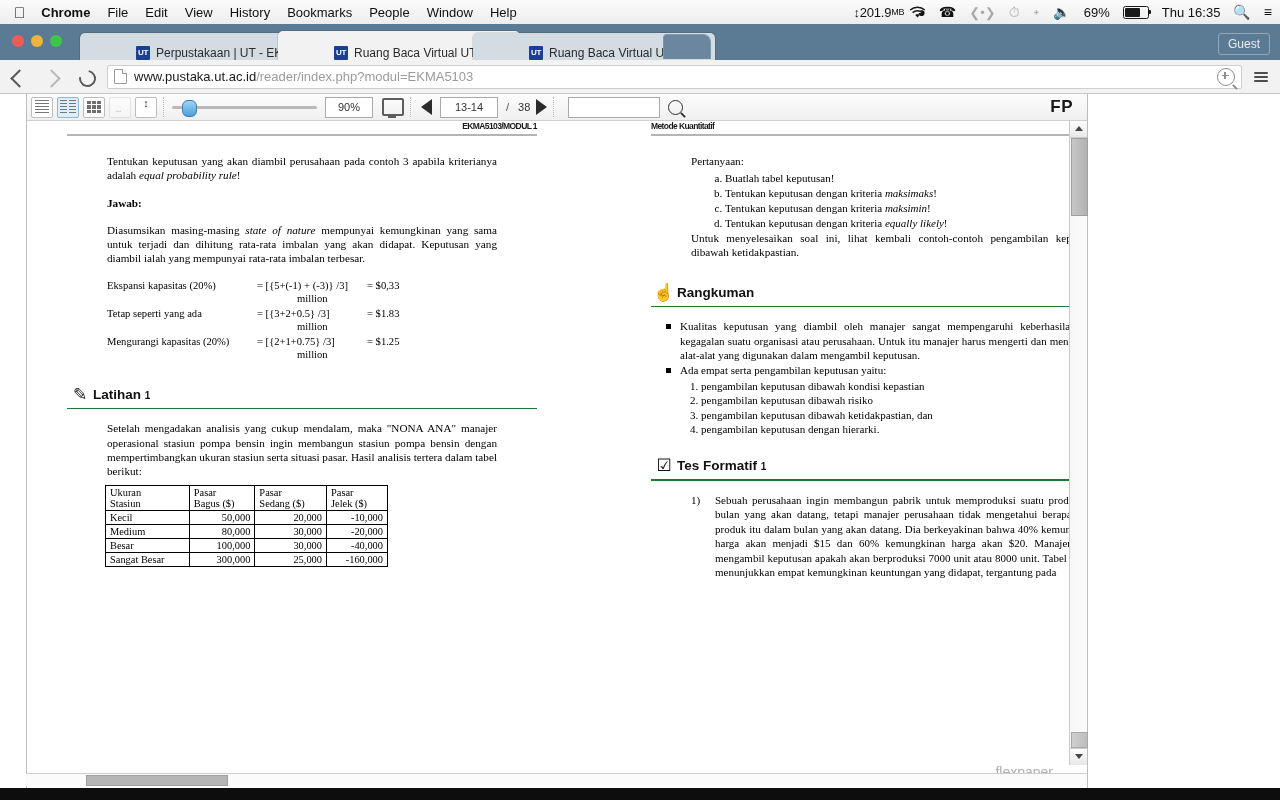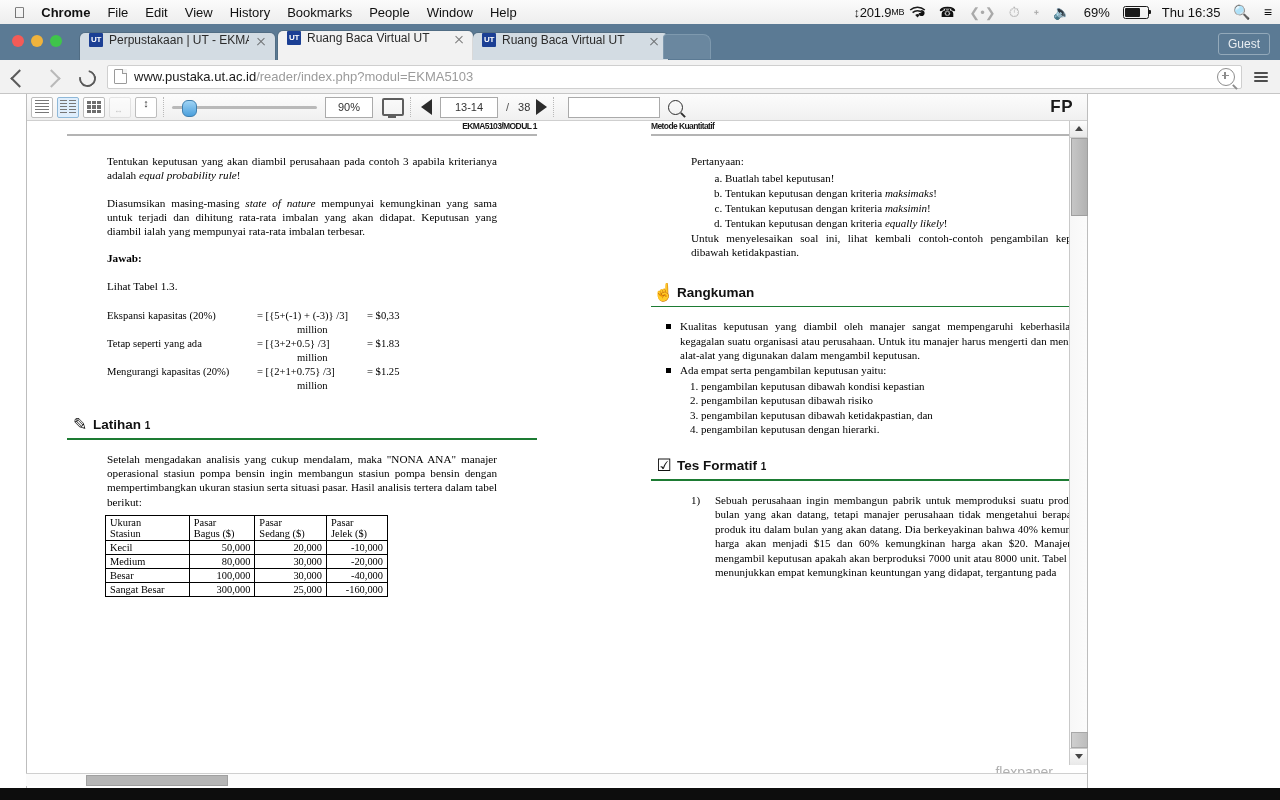--- a/index.html
+++ b/index.html
@@ -35,22 +35,23 @@
     background:#5b7a94;
   }
   .lights{position:absolute;left:12px;top:11px;display:flex;gap:7px;}
   .lights i{width:12px;height:12px;border-radius:50%;display:block;}
   .l-red{background:#f45b57;}.l-yel{background:#f0b33c;}.l-grn{background:#3fc54b;}
 
   .tab{
     position:absolute;top:7px;height:29px;
     background:#f2f2f2;
     border-top-left-radius:5px;border-top-right-radius:5px;
-    display:flex;align-items:flex-start;
+    display:flex;align-items:flex-end;
     box-shadow:0 0 0 1px rgba(0,0,0,.10);
+    padding-left:47px;
   }
   .tab.inactive{background:#d3dce3;top:9px;height:27px;}
   .tab .fav{
     width:14px;height:14px;background:#1b3f94;color:#fff;
     font-size:8px;font-weight:bold;line-height:14px;text-align:center;
     margin:0 6px 0 9px;flex:none;border-radius:1px;letter-spacing:-.3px;
   }
   .tab .ttl{
     font-size:12px;color:#2b2b2b;white-space:nowrap;overflow:hidden;
     flex:1;text-overflow:clip;
@@ -390,27 +391,26 @@
       <div class="doc">
 
         <div class="page pgL">
           <div class="hdr l">EKMA5103/MODUL 1</div>
           <div class="hrule"></div>
 
           <p class="para j" style="margin:0 40px 13px 40px;">
             <span>Tentukan keputusan yang akan diambil perusahaan pada contoh 3  apabila kriterianya adalah </span><span class="ital">equal probability rule</span><span>!</span>
           </p>
 
+          <p class="para bold" style="margin:0 40px 13px 40px;">Jawab:</p>
+
           <p class="para j" style="margin:0 40px 13px 40px;">
             <span>Diasumsikan masing-masing </span><span class="ital">state of nature</span><span> mempunyai kemungkinan yang sama untuk terjadi dan dihitung rata-rata imbalan yang akan didapat. Keputusan yang diambil ialah yang mempunyai rata-rata imbalan terbesar.</span>
           </p>
 
-          <p class="para bold" style="margin:0 40px 13px 40px;">Jawab:</p>
-
-          <p class="para" style="margin:0 40px 16px 40px;">Lihat Tabel 1.3.</p>
 
           <div style="margin:0 10px 0 40px;">
             <div class="calcrow">
               <span class="c1">Ekspansi kapasitas (20%)</span>
               <span class="c2"><span>= [{5+(-1) + (-3)} /3]</span><br><span class="mill">million</span></span>
               <span class="c3">= $0,33</span>
             </div>
             <div class="calcrow">
               <span class="c1">Tetap seperti yang ada</span>
               <span class="c2"><span>= [{3+2+0.5} /3]</span><br><span class="mill">million</span></span>

